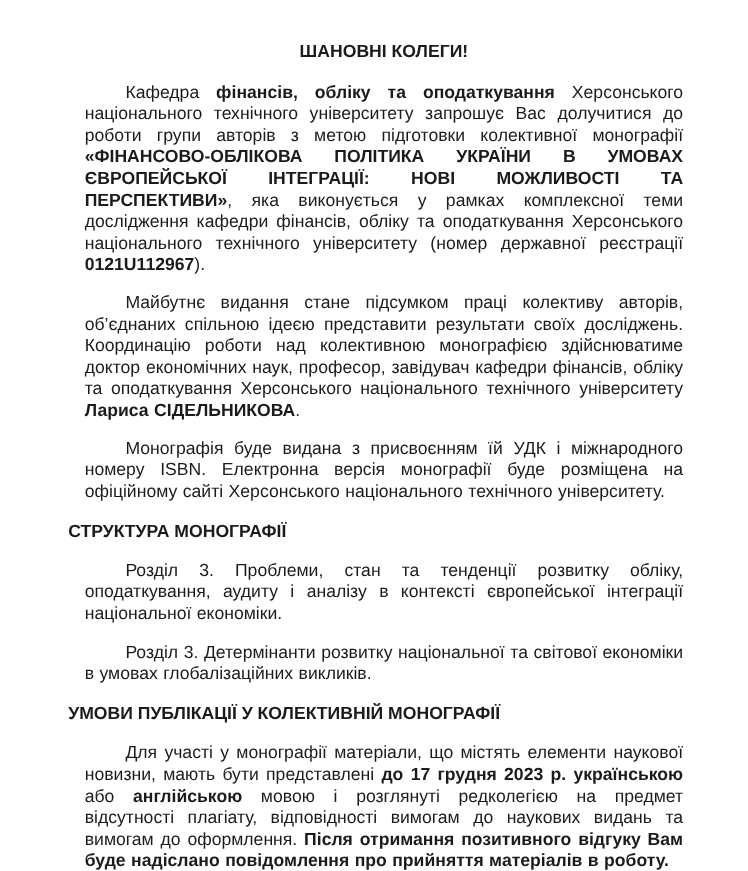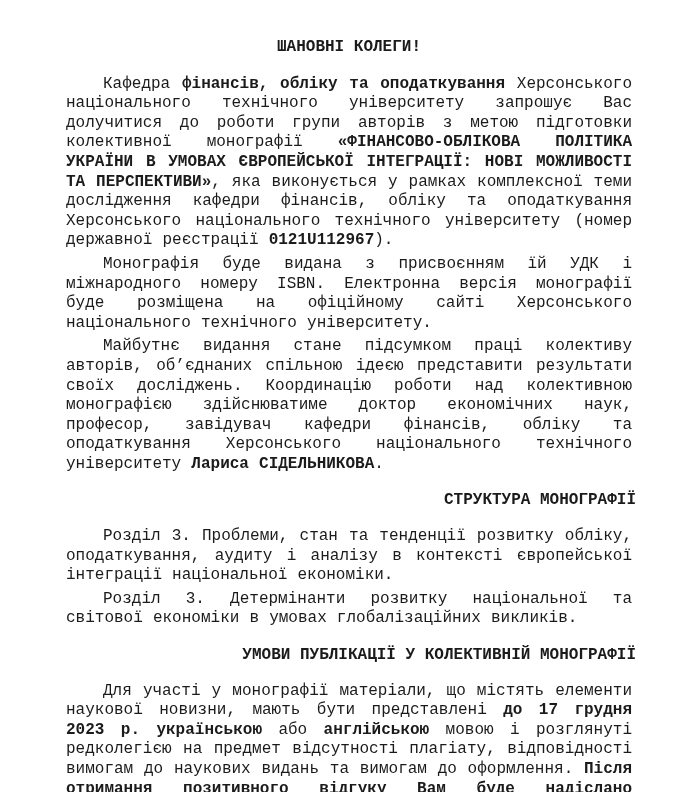--- a/index.html
+++ b/index.html
@@ -12,58 +12,58 @@
     height: 792px;
     overflow: hidden;
   }
   .page {
     box-sizing: border-box;
     width: 680px;
     height: 792px;
     padding: 38px 44px 0 62px;
     background: #ffffff;
     color: #1b1b1b;
-    font-family: Liberation Mono, monospace;
+    font-family: Liberation Sans, sans-serif;
     font-size: 16px;
     line-height: 19.6px;
     text-align: justify;
   }
   .doc-title {
     margin: 0 0 17px 0;
     text-align: center;
     font-weight: bold;
     text-indent: 0;
   }
   .section-heading {
     margin: 17px 0 16px 0;
-    text-align: right;
+    text-align: left;
     font-weight: bold;
     text-indent: 0;
   }
   .para {
-    margin: 4px;
+    margin: 15px;
     text-indent: 37px;
     word-spacing: 0.5px;
   }
   .para b, .doc-title, .section-heading {
     font-weight: bold;
   }
 </style>
 </head>
 <body>
 
 <div class="page" style="background: rgb(255, 255, 255); color: rgb(27, 27, 27);">
 
   <p class="doc-title">ШАНОВНІ КОЛЕГИ!</p>
 
   <p class="para">Кафедра <b>фінансів, обліку та оподаткування</b> Херсонського національного технічного університету запрошує Вас долучитися до роботи групи авторів з метою підготовки колективної монографії <b>«ФІНАНСОВО-ОБЛІКОВА ПОЛІТИКА УКРАЇНИ В УМОВАХ ЄВРОПЕЙСЬКОЇ ІНТЕГРАЦІЇ: НОВІ МОЖЛИВОСТІ ТА ПЕРСПЕКТИВИ»</b>, яка виконується у рамках комплексної теми дослідження кафедри фінансів, обліку та оподаткування Херсонського національного технічного університету (номер державної реєстрації <b>0121U112967</b>).</p>
 
+  <p class="para">Майбутнє видання стане підсумком праці колективу авторів, об’єднаних спільною ідеєю представити результати своїх досліджень. Координацію роботи над колективною монографією здійснюватиме доктор економічних наук, професор, завідувач кафедри фінансів, обліку та оподаткування Херсонського національного технічного університету <b>Лариса СІДЕЛЬНИКОВА</b>.</p>
+
   <p class="para">Монографія буде видана з присвоєнням їй УДК і міжнародного номеру ISBN. Електронна версія монографії буде розміщена на офіційному сайті Херсонського національного технічного університету.</p>
-
-  <p class="para">Майбутнє видання стане підсумком праці колективу авторів, об’єднаних спільною ідеєю представити результати своїх досліджень. Координацію роботи над колективною монографією здійснюватиме доктор економічних наук, професор, завідувач кафедри фінансів, обліку та оподаткування Херсонського національного технічного університету <b>Лариса СІДЕЛЬНИКОВА</b>.</p>
 
   <p class="section-heading">СТРУКТУРА МОНОГРАФІЇ</p>
 
   <p class="para">Розділ 3. Проблеми, стан та тенденції розвитку обліку, оподаткування, аудиту і аналізу в контексті європейської інтеграції національної економіки.</p>
 
 
   <p class="para">Розділ 3. Детермінанти розвитку національної та світової економіки в умовах глобалізаційних викликів.</p>
 
   <p class="section-heading">УМОВИ ПУБЛІКАЦІЇ У КОЛЕКТИВНІЙ МОНОГРАФІЇ</p>
 

